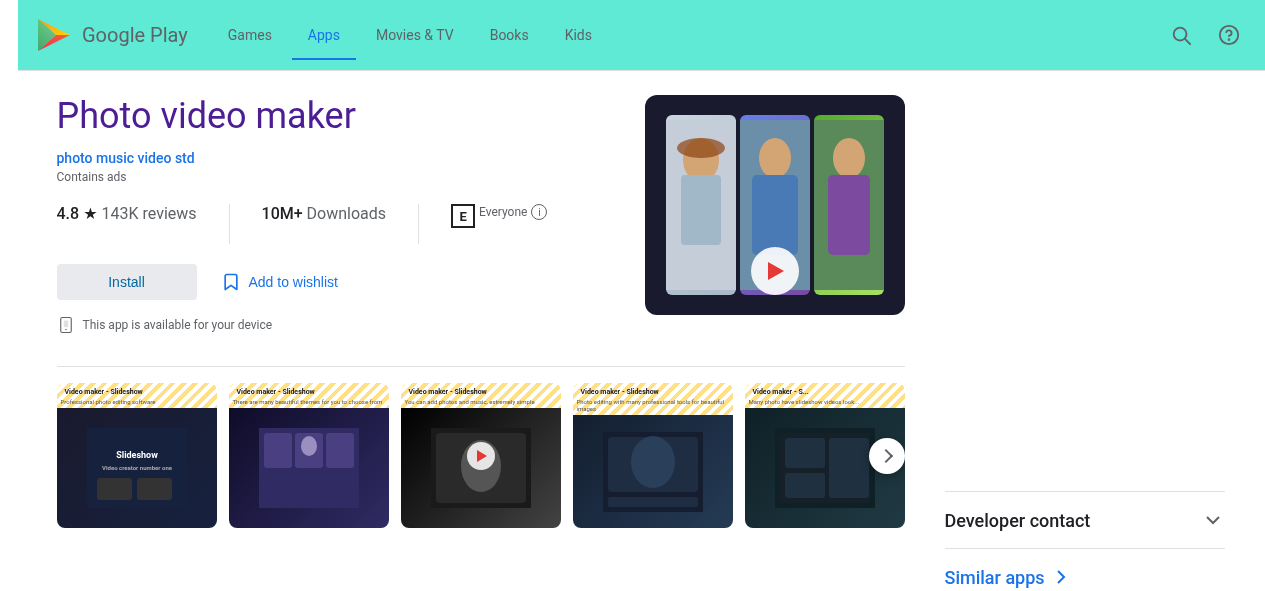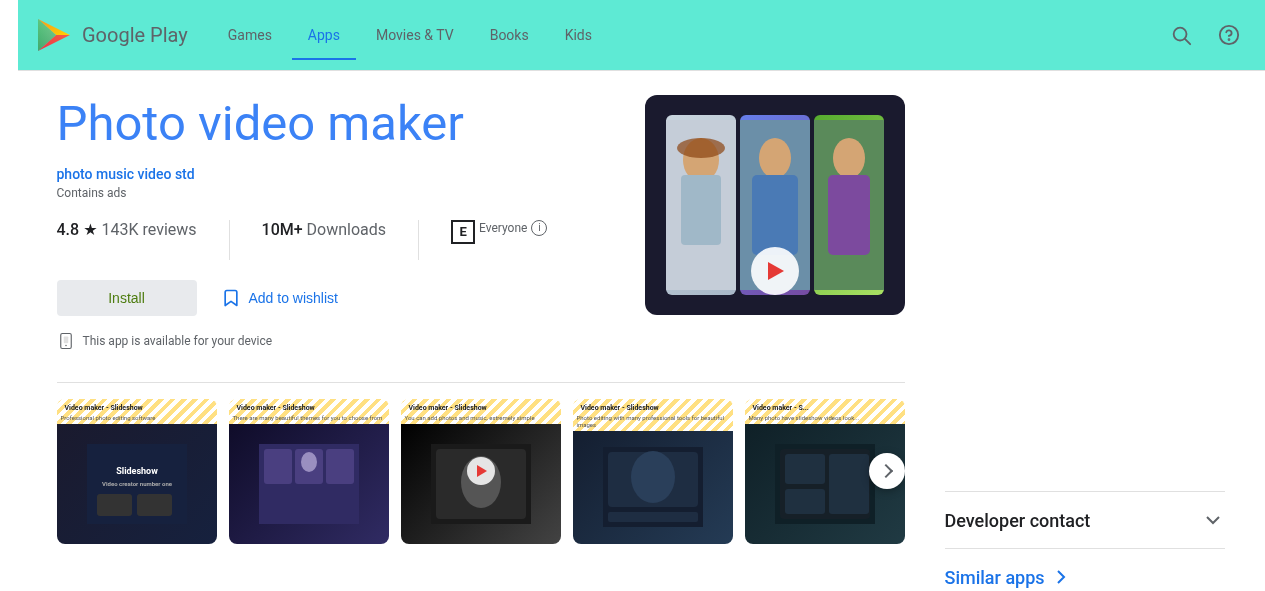--- a/index.html
+++ b/index.html
@@ -89,23 +89,23 @@
       display: flex;
       padding: 24px 0;
       gap: 32px;
     }
 
     .app-info {
       flex: 1;
     }
 
     .app-title {
-      font-size: 49px;
+      font-size: 36px;
       font-weight: 400;
-      color: #3b82f6;
+      color: #4c1d95;
       margin-bottom: 12px;
       line-height: 1.2;
     }
 
     .developer-link {
       color: #1a73e8;
       font-size: 14px;
       cursor: pointer;
       text-decoration: none;
       font-weight: 500;
@@ -189,21 +189,21 @@
 
     .buttons-row {
       display: flex;
       gap: 16px;
       align-items: center;
       margin-top: 8px;
     }
 
     .install-btn {
       background: #e8eaed;
-      color: #4d7c0f;
+      color: #0369a1;
       border: none;
       border-radius: 4px;
       padding: 10px 32px;
       font-size: 14px;
       font-weight: 500;
       cursor: pointer;
       min-width: 140px;
     }
 
     .wishlist-btn {

